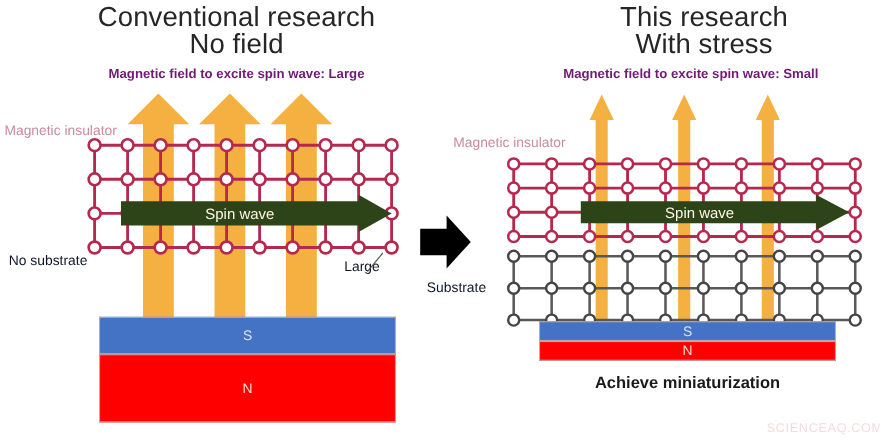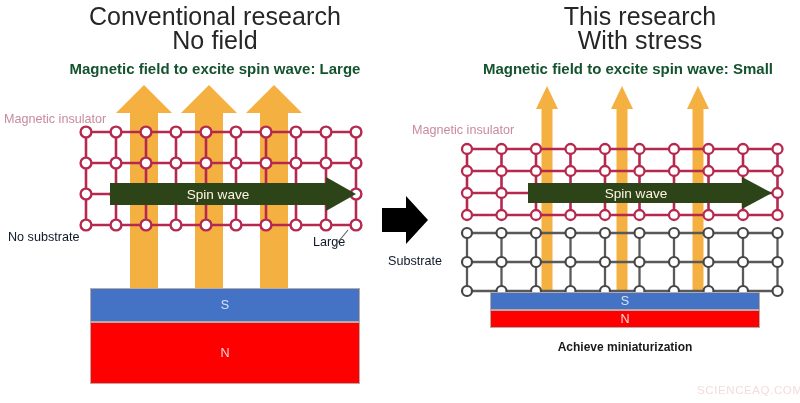--- a/index.html
+++ b/index.html
@@ -23,38 +23,38 @@
     color: #262626;
     font-weight: 400;
     line-height: 1.12;
     white-space: nowrap;
   }
   .panel-title {
     font-size: 25px;
     letter-spacing: 0.1px;
   }
   .field-label {
-    font-size: 15px;
+    font-size: 12px;
     font-weight: 700;
-    color: #14532d;
+    color: #701a75;
     white-space: nowrap;
     text-align: center;
   }
   .side-label {
     font-size: 12.6px;
     color: #c98b9e;
     white-space: nowrap;
   }
   .plain-label {
     font-size: 12.6px;
     color: #0f172a;
     white-space: nowrap;
   }
   .bold-caption {
-    font-size: 12px;
+    font-size: 15px;
     font-weight: 700;
     color: #1a1a1a;
     white-space: nowrap;
     text-align: center;
   }
   .magnet {
     box-sizing: border-box;
     display: flex;
     align-items: center;
     justify-content: center;

